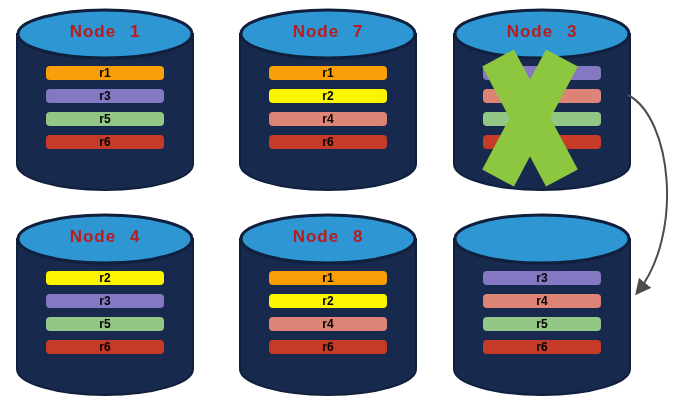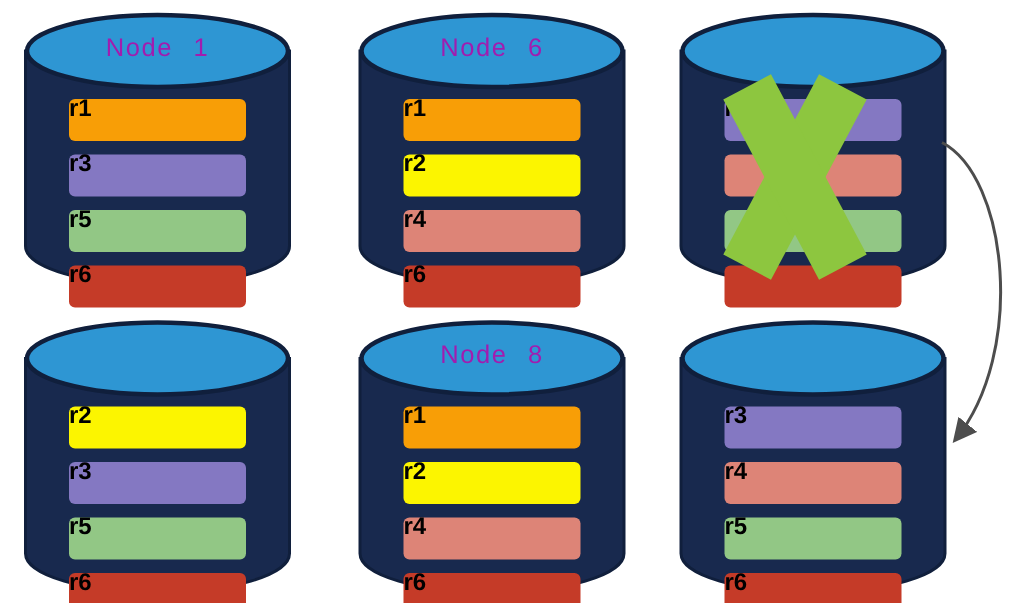--- a/index.html
+++ b/index.html
@@ -25,41 +25,42 @@
   .node.pos-5 { left: 452px; top: 213px; }
 
   .cyl-svg { position: absolute; left: 0; top: 0; width: 180px; height: 184px; }
   .cyl-body { fill: var(--cyl-body); stroke: var(--cyl-outline); stroke-width: 2; }
   .cyl-top  { fill: var(--cyl-top);  stroke: var(--cyl-outline); stroke-width: 3; }
 
   .node-title {
     position: absolute;
     left: 0; top: 14px; width: 100%;
     text-align: center;
-    color: #a21caf;
+    color: #b91c1c;
     font-size: 17px;
-    font-weight: normal;
+    font-weight: bold;
     letter-spacing: 1px;
     word-spacing: 8px;
     z-index: 2;
   }
   .bars {
     position: absolute;
     left: 50%; top: 58px;
     transform: translateX(-50%);
     width: 118px;
     display: flex;
     flex-direction: column;
     gap: 9px;
     z-index: 2;
   }
   .bar {
-    height: 28px;
+    height: 14px;
     border-radius: 4px;
-    font-size: 16px;
+    text-align: center;
+    font-size: 12px;
     font-weight: bold;
     color: #000000;
     line-height: 14px;
   }
   .fail-x {
     position: absolute;
     left: 0; top: 0; width: 100%; height: 100%;
     z-index: 3;
     pointer-events: none;
   }
@@ -108,52 +109,54 @@
         <div class="bar" style="background: rgb(197, 59, 40);">r6</div>
       </div>
 
   </div>
 
   <div class="node pos-1">
     <svg class="cyl-svg" viewBox="0 0 180 184" xmlns="http://www.w3.org/2000/svg">
       <path class="cyl-body" d="M2,26 L2,156 A88,26 0 0 0 178,156 L178,26 Z"></path>
       <ellipse class="cyl-top" cx="90" cy="26" rx="87" ry="24"></ellipse>
     </svg>
-    <div class="node-title">Node 6</div>
+    <div class="node-title">Node 7</div>
     <div class="bars">
         <div class="bar" style="background: rgb(248, 158, 6);">r1</div>
         <div class="bar" style="background: rgb(252, 245, 0);">r2</div>
         <div class="bar" style="background: rgb(221, 132, 119);">r4</div>
         <div class="bar" style="background: rgb(197, 59, 40);">r6</div>
       </div>
 
   </div>
 
   <div class="node pos-2">
     <svg class="cyl-svg" viewBox="0 0 180 184" xmlns="http://www.w3.org/2000/svg">
       <path class="cyl-body" d="M2,26 L2,156 A88,26 0 0 0 178,156 L178,26 Z"></path>
       <ellipse class="cyl-top" cx="90" cy="26" rx="87" ry="24"></ellipse>
     </svg>
+    <div class="node-title">Node 3</div>
     <div class="bars">
         <div class="bar" style="background: rgb(132, 120, 194);">r3</div>
         <div class="bar" style="background: rgb(221, 132, 119);"></div>
         <div class="bar" style="background: rgb(146, 199, 133);"></div>
         <div class="bar" style="background: rgb(197, 59, 40);"></div>
       </div>
     <div class="fail-x">
       <div class="leg a"></div>
       <div class="leg b"></div>
     </div>
   </div>
 
   <div class="node pos-3">
     <svg class="cyl-svg" viewBox="0 0 180 184" xmlns="http://www.w3.org/2000/svg">
       <path class="cyl-body" d="M2,26 L2,156 A88,26 0 0 0 178,156 L178,26 Z"></path>
       <ellipse class="cyl-top" cx="90" cy="26" rx="87" ry="24"></ellipse>
     </svg>
+    <div class="node-title">Node 4</div>
     <div class="bars">
         <div class="bar" style="background: rgb(252, 245, 0);">r2</div>
         <div class="bar" style="background: rgb(132, 120, 194);">r3</div>
         <div class="bar" style="background: rgb(146, 199, 133);">r5</div>
         <div class="bar" style="background: rgb(197, 59, 40);">r6</div>
       </div>
 
   </div>
 
   <div class="node pos-4">

